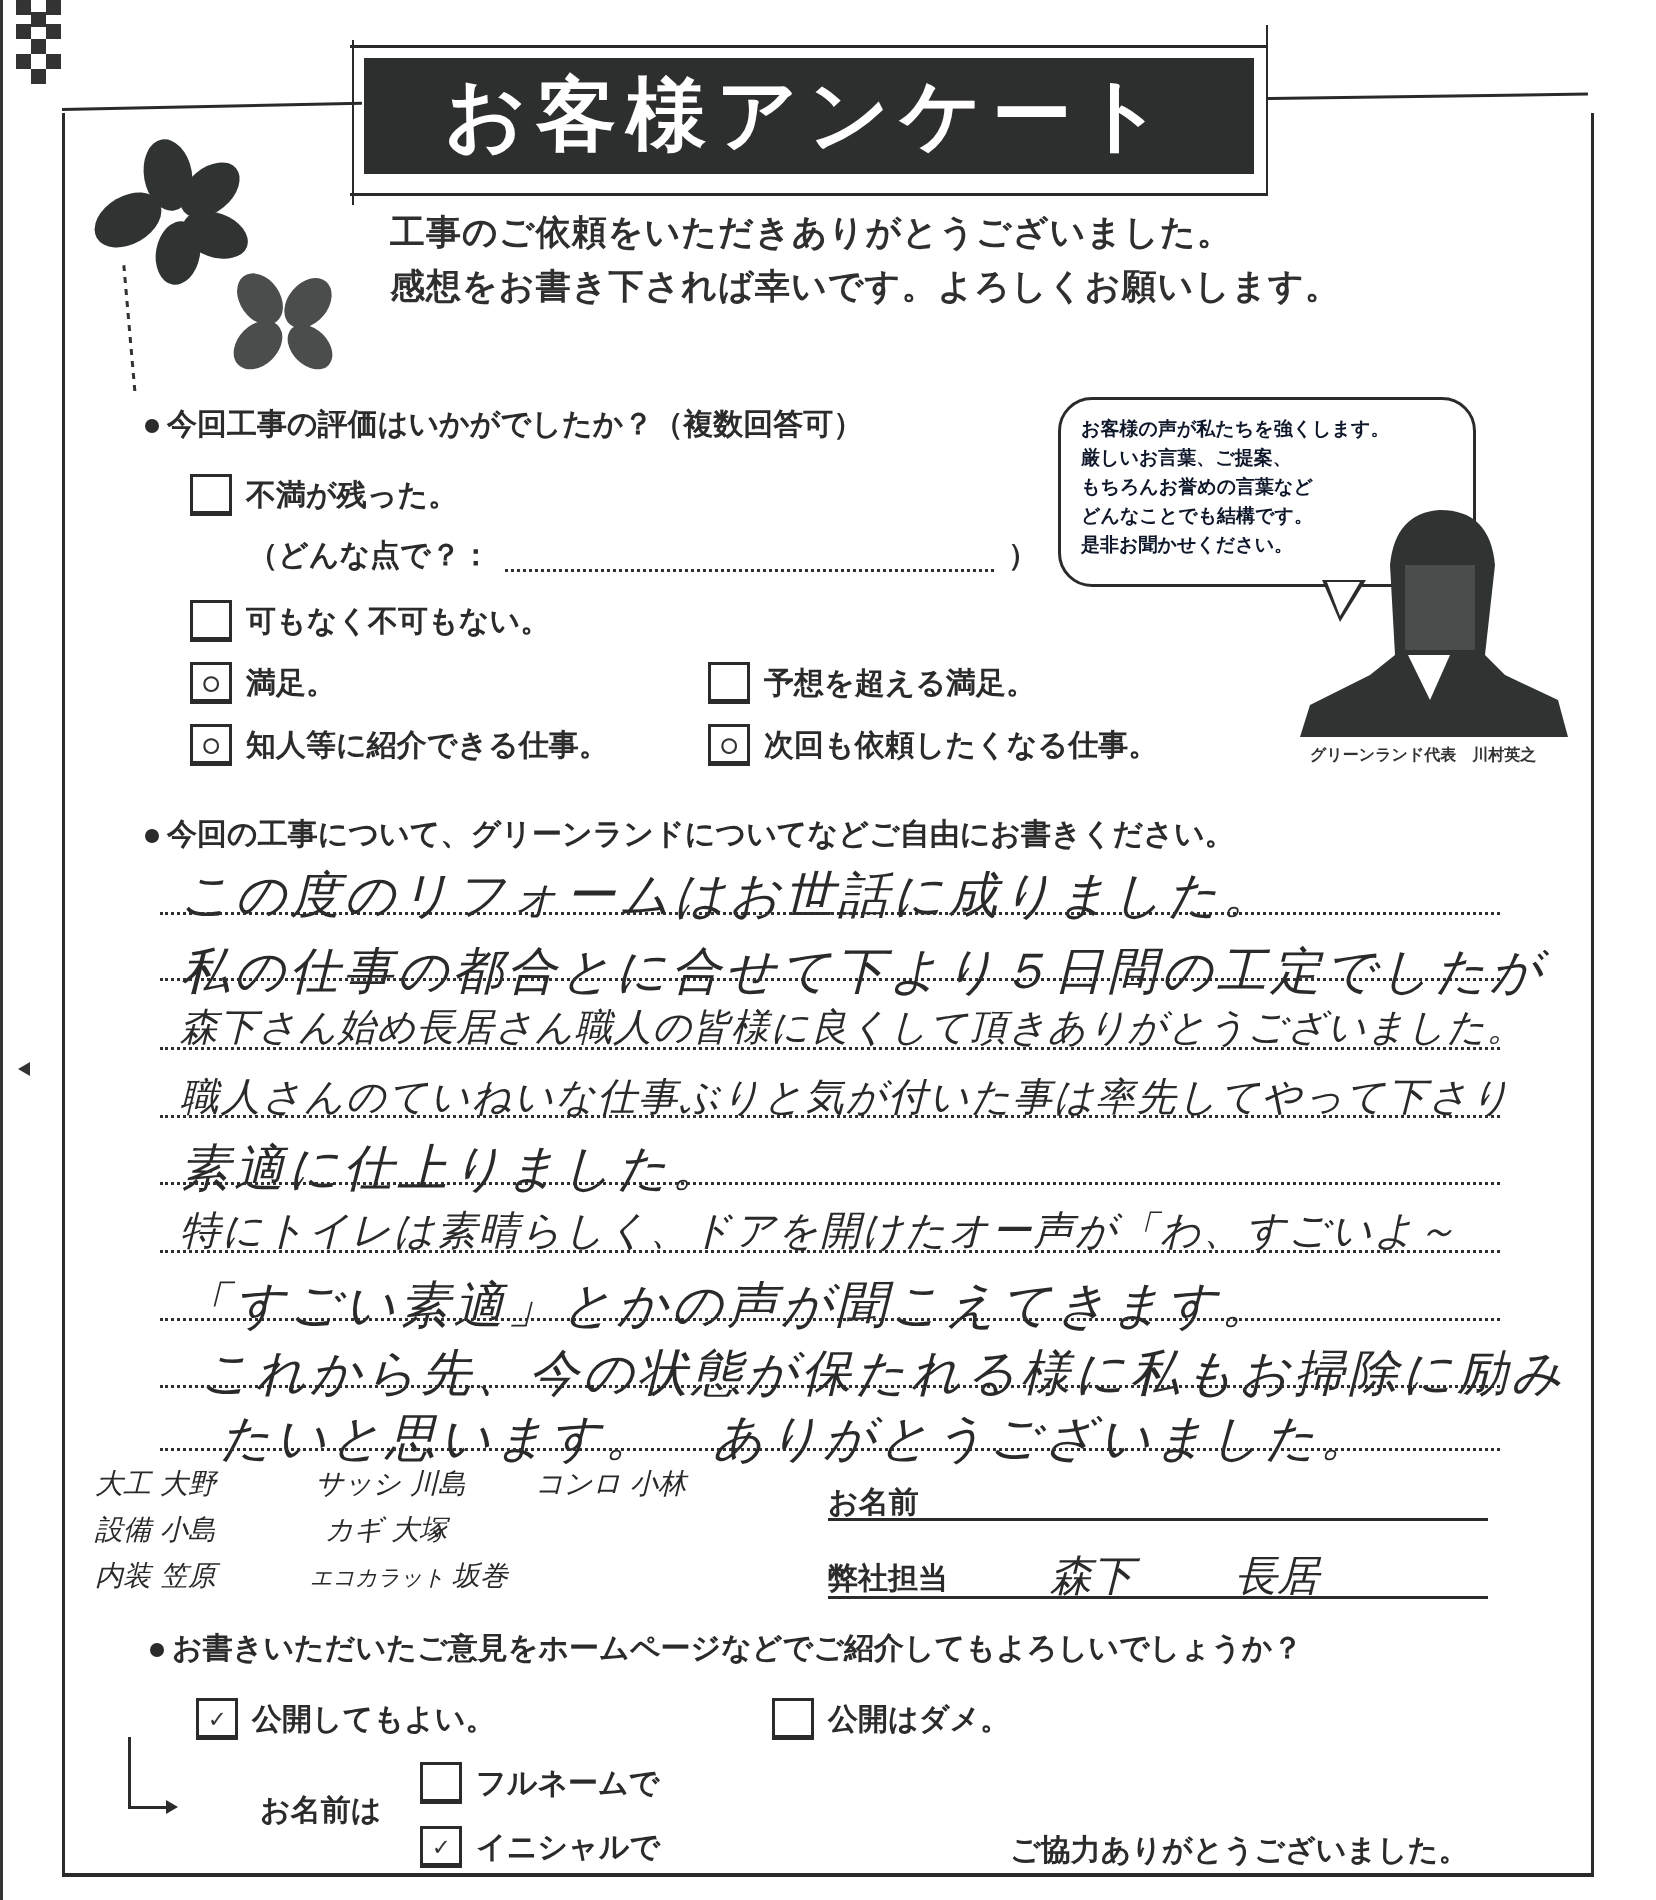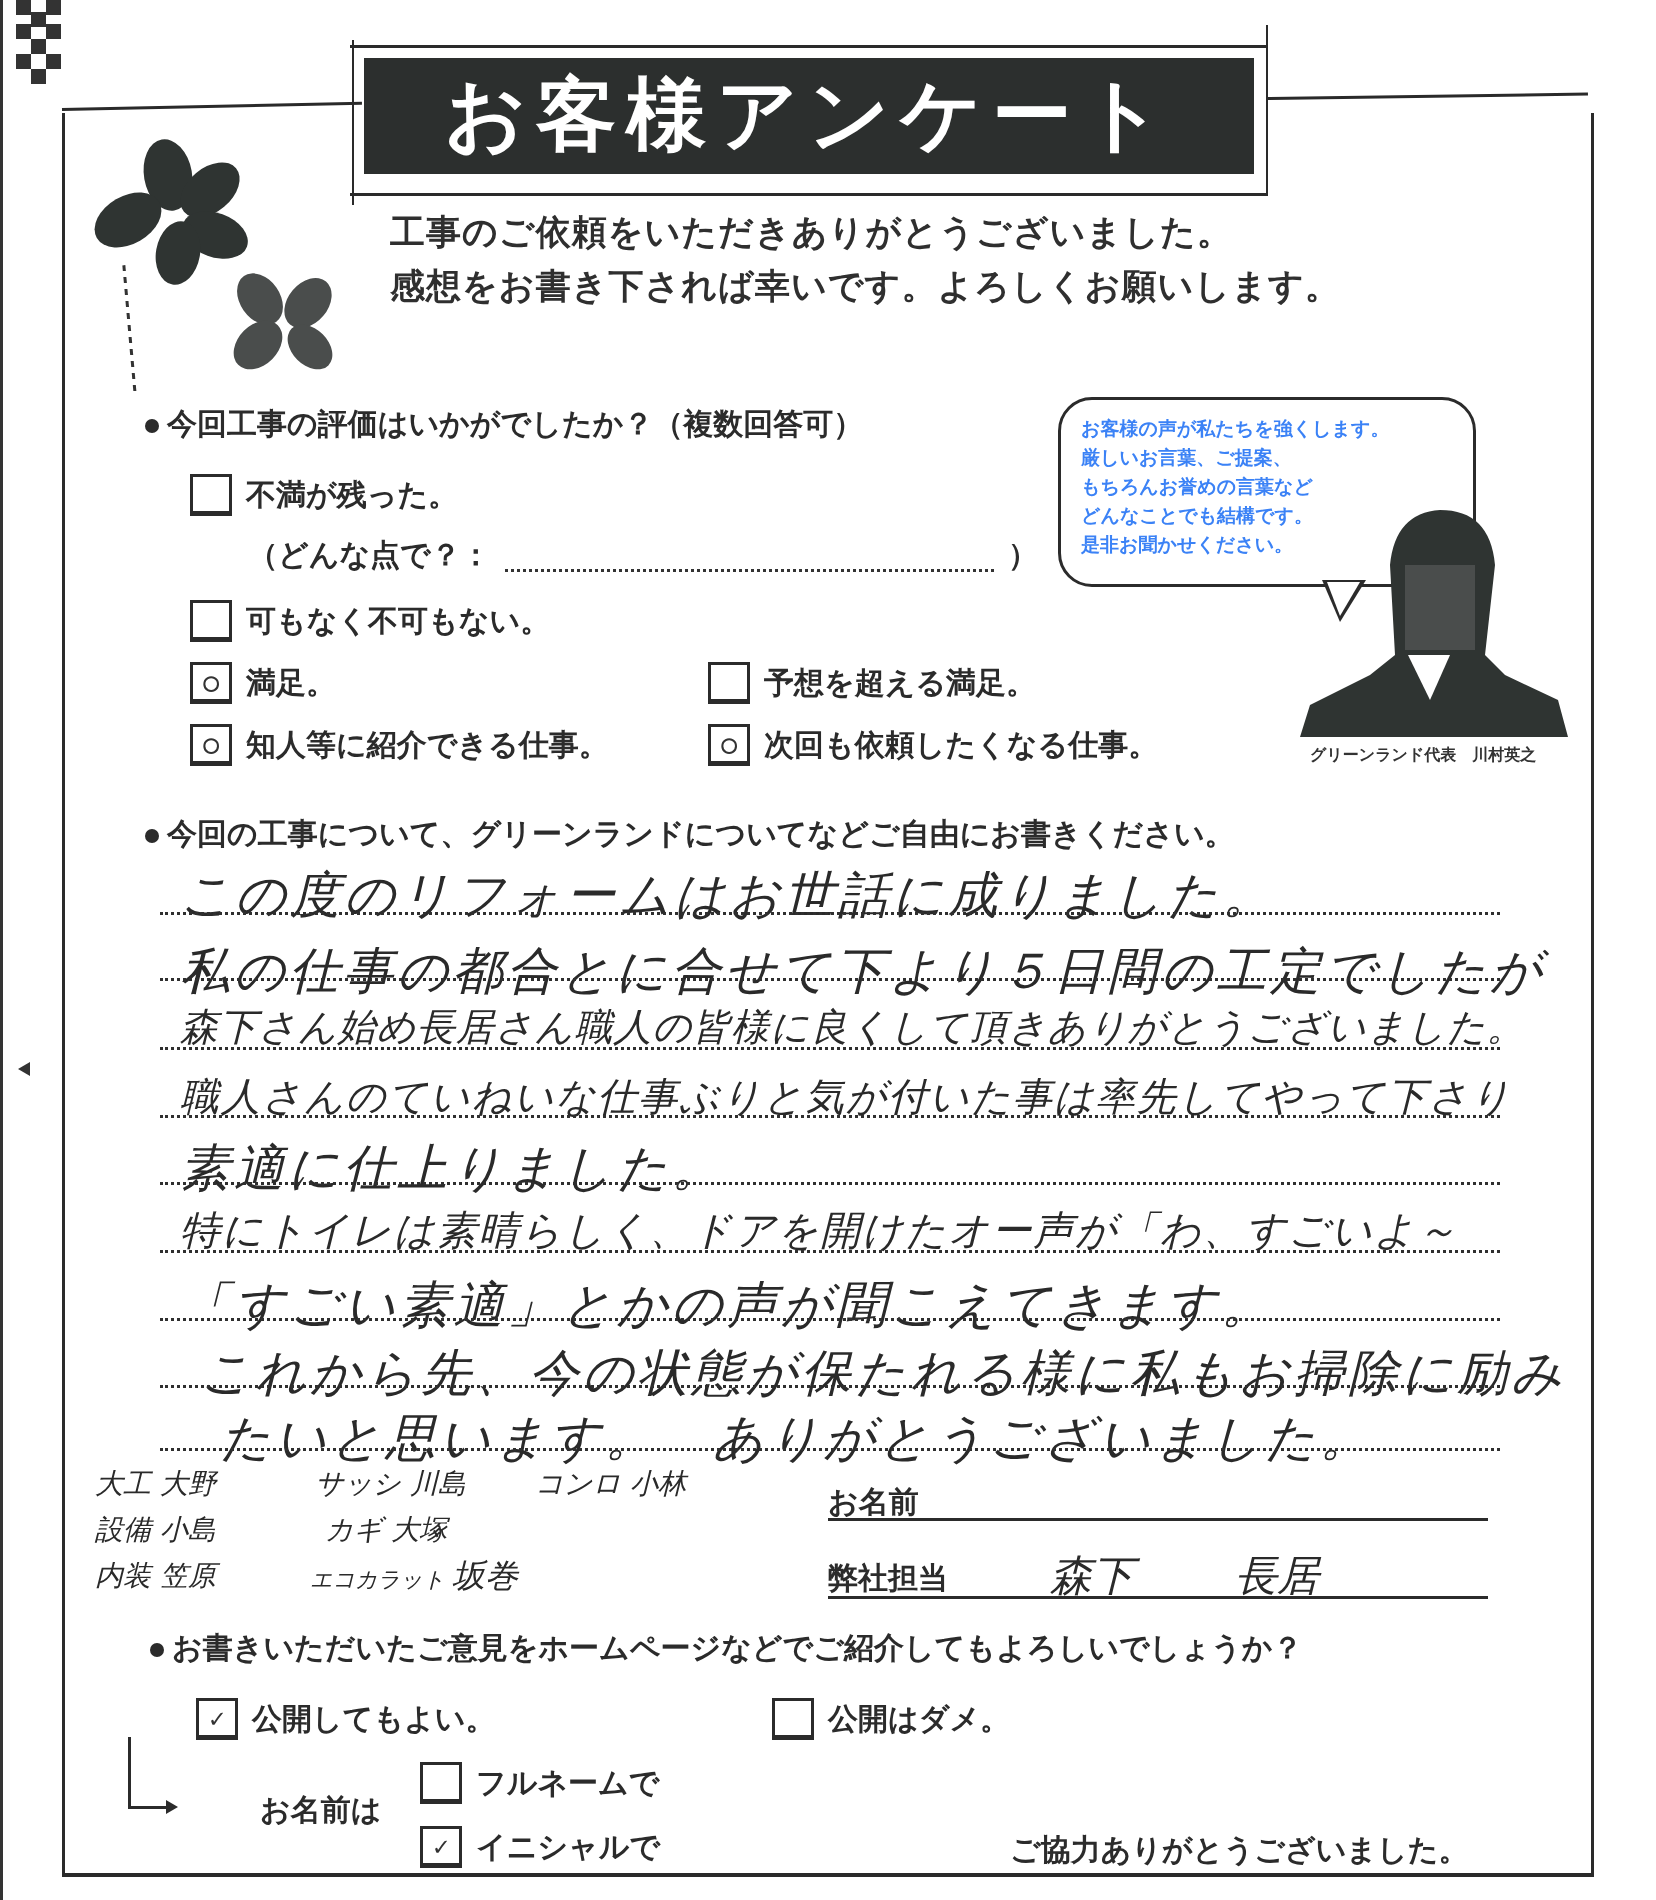--- a/index.html
+++ b/index.html
@@ -36,21 +36,21 @@
   .q-heading .dot { display: inline-block; width: 14px; height: 14px; border-radius: 50%; background: #2b2b2b; margin-right: 8px; vertical-align: middle; }
   .cb {
     width: 42px; height: 42px; border: 3px solid #2b2b2b; border-bottom-width: 5px;
     display: inline-flex; align-items: center; justify-content: center; box-sizing: border-box;
     font-family: "DejaVu Sans Mono", monospace; font-size: 26px; color: #333; vertical-align: middle;
   }
   .opt { font-size: 30px; font-weight: bold; color: #2b2b2b; display: flex; align-items: center; gap: 14px; }
   .dotted-line { border-bottom: 3px dotted #333; height: 0; }
   .bubble {
     left: 1058px; top: 397px; width: 418px; height: 190px; border: 3px solid #2b2b2b; border-radius: 34px;
-    background: #fff; padding: 14px 20px; box-sizing: border-box; font-size: 19px; font-weight: bold; line-height: 29px; color: #3b82f6;
+    background: #fff; padding: 14px 20px; box-sizing: border-box; font-size: 19px; font-weight: bold; line-height: 29px; color: #0f172a;
   }
   .bubble-tail { left: 1322px; top: 580px; width: 0; height: 0; border-left: 18px solid transparent; border-right: 26px solid transparent; border-top: 42px solid #2b2b2b; }
   .bubble-tail-inner { left: 1327px; top: 582px; width: 0; height: 0; border-left: 13px solid transparent; border-right: 20px solid transparent; border-top: 34px solid #fff; }
   .person { left: 1300px; top: 505px; width: 268px; height: 232px; }
   .caption { left: 1310px; top: 745px; font-size: 16px; font-weight: bold; color: #333; }
   .hand { font-family: "DejaVu Serif", serif; font-style: italic; color: #2a2a2a; }
   .comment-line { position: absolute; left: 180px; width: 1310px; font-size: 50px; white-space: nowrap; letter-spacing: 4px; }
   .rule { position: absolute; left: 160px; width: 1340px; border-bottom: 3px dotted #2f2f2f; }
   .staff { font-size: 28px; line-height: 44px; }
   .sig-label { font-size: 30px; font-weight: bold; color: #2b2b2b; text-align: center; }
@@ -183,21 +183,21 @@
   <div class="rule" style="top:1448px"></div>
 </div>
 
 <div class="abs hand staff" style="left:95px;top:1462px;width:700px;height:150px">
   <div class="abs" style="left:0;top:0"><span>大工</span> <span>大野</span></div>
   <div class="abs" style="left:220px;top:0"><span>サッシ</span> <span>川島</span></div>
   <div class="abs" style="left:440px;top:0"><span>コンロ</span> <span>小林</span></div>
   <div class="abs" style="left:0;top:46px"><span>設備</span> <span>小島</span></div>
   <div class="abs" style="left:230px;top:46px"><span>カギ</span> <span>大塚</span></div>
   <div class="abs" style="left:0;top:92px"><span>内装</span> <span>笠原</span></div>
-  <div class="abs" style="left:215px;top:92px;font-size:22px"><span>エコカラット</span> <span style="font-size:33px">坂巻</span></div>
+  <div class="abs" style="left:215px;top:92px;font-size:22px"><span>エコカラット</span> <span style="font-size:28px">坂巻</span></div>
 </div>
 
 <div class="abs sig-label" style="left:828px;top:1482px">お名前</div>
 <div class="abs solid-line" style="left:828px;top:1518px;width:660px"></div>
 <div class="abs sig-label" style="left:828px;top:1558px">弊社担当</div>
 <div class="abs hand" style="left:1050px;top:1548px;font-size:42px">森下</div>
 <div class="abs hand" style="left:1235px;top:1548px;font-size:42px">長居</div>
 <div class="abs solid-line" style="left:828px;top:1596px;width:660px"></div>
 
 <div class="abs q-heading" style="left:150px;top:1628px">

